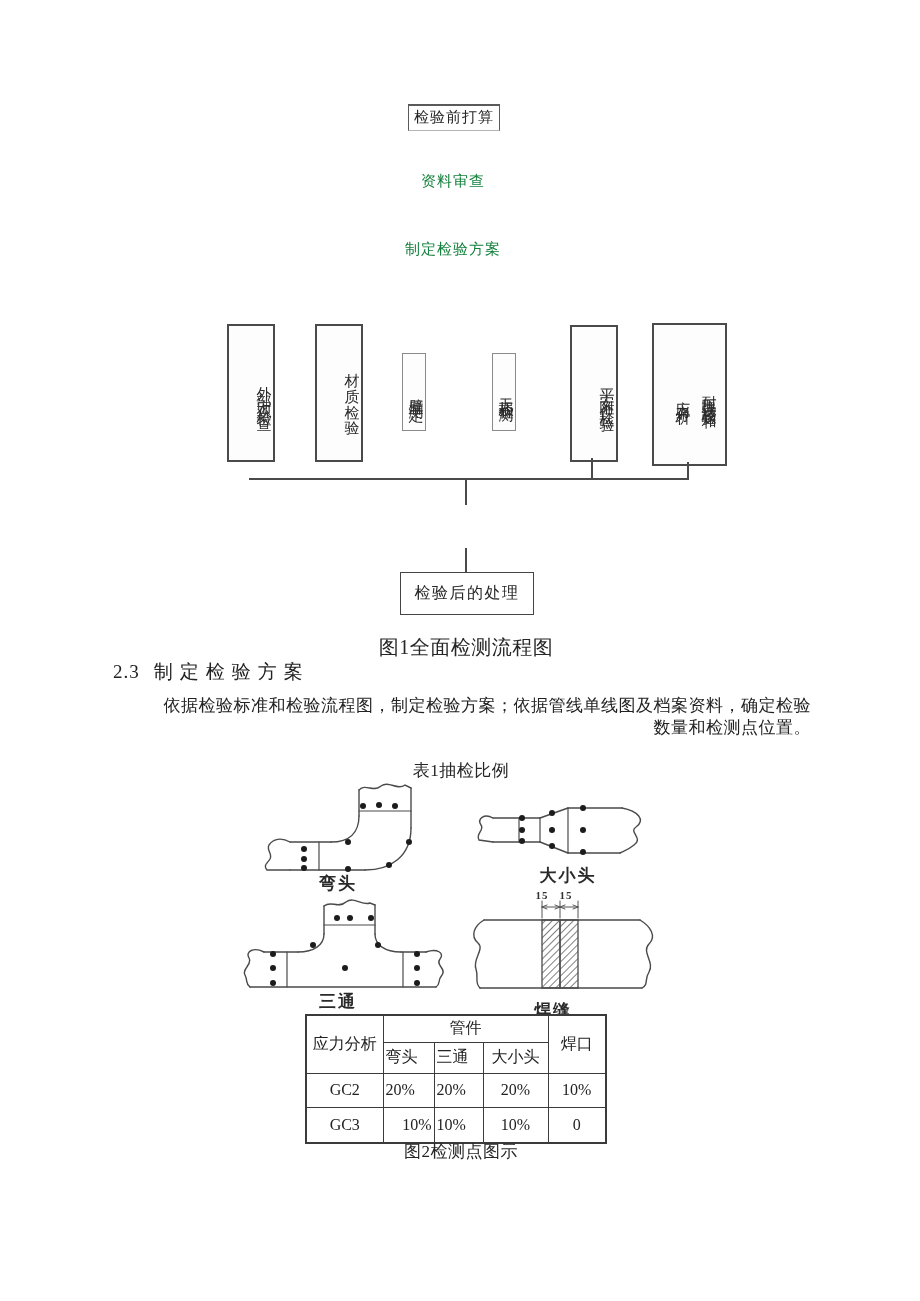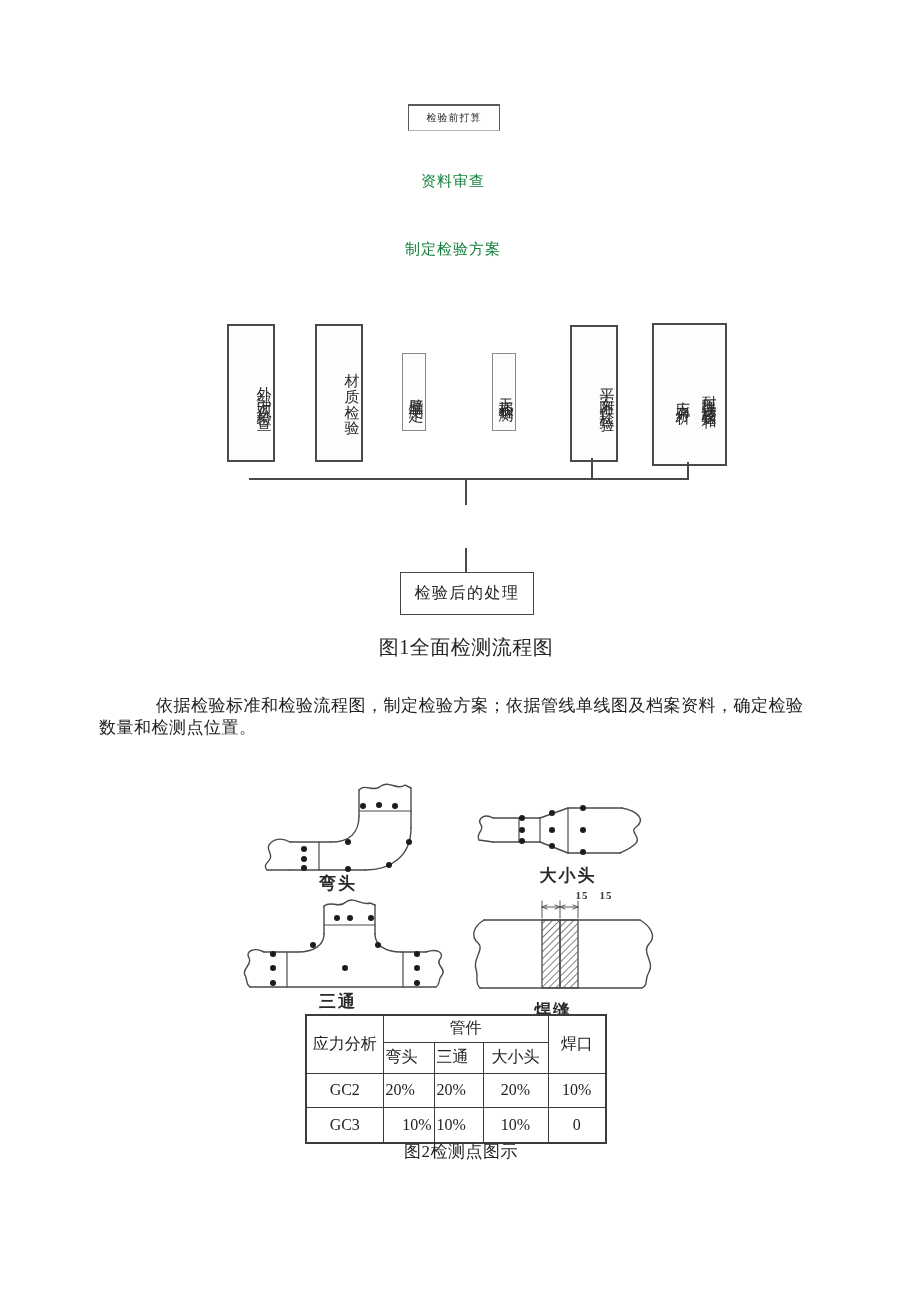--- a/index.html
+++ b/index.html
@@ -6,21 +6,21 @@
   .page{
     position:relative;width:920px;height:1301px;background:#ffffff;
     font-family:"Liberation Serif","DejaVu Serif",serif;color:#222;
     overflow:hidden;
   }
   .abs{position:absolute;}
   .ctr{text-align:center;}
   
   .flow-step{font-size:15px;letter-spacing:1px;color:#15803d;white-space:nowrap;}
   .flow-topbox{
-    font-size:10px;letter-spacing:1px;color:#262626;
+    font-size:15px;letter-spacing:1px;color:#262626;
     border-top:2px solid #5a5a5a;border-left:1.5px solid #5a5a5a;
     border-right:1.5px solid #5a5a5a;border-bottom:1px solid #b5b5b5;
     line-height:23px;
   }
   
   .vbox{
     writing-mode:vertical-rl;text-orientation:upright;
     font-size:15px;color:#2a2a2a;text-align:center;
     border:2px solid #4a4a4a;background:#fdfdfd;
   }
@@ -39,31 +39,31 @@
     font-size:17px;letter-spacing:1.5px;white-space:nowrap;background:#fff;
   }
   .caption{font-size:20px;letter-spacing:0.5px;color:#262626;white-space:nowrap;}
   .caption2{font-size:17px;letter-spacing:0.5px;color:#262626;white-space:nowrap;}
   
   .heading{font-size:19px;color:#222;white-space:nowrap;}
   .heading .num{letter-spacing:1px;margin-right:14px;}
   .heading .ttl{letter-spacing:7px;}
   .para{
     font-size:17px;line-height:22px;letter-spacing:0.5px;color:#222;
-    text-indent:57px;text-align:left;
+    text-indent:57px;text-align:right;
   }
   .tbl-title{font-size:17px;letter-spacing:0.5px;color:#262626;white-space:nowrap;}
   
   .diag path,.diag line{fill:none;stroke:#4a4a4a;stroke-width:1.4;stroke-linecap:round;}
   .diag .weldline{stroke-width:1.2;}
   .diag .dot{fill:#1c1c1c;stroke:none;}
   .diag .band{fill:url(#hx);stroke:#4a4a4a;stroke-width:1.3;}
   .diag .dim{stroke:#555;stroke-width:1;}
   .dlabel{font-size:17px;font-weight:bold;letter-spacing:2px;color:#2a2a2a;white-space:nowrap;}
-  .dim-num{font-size:11px;font-weight:bold;color:#333;letter-spacing:1px;margin-left:40px;}
+  .dim-num{font-size:11px;font-weight:bold;color:#333;letter-spacing:1px;}
   
   table.spec{border-collapse:collapse;table-layout:fixed;background:#fff;}
   table.spec td{
     border:1.6px solid #3b3b3b;font-size:16px;color:#222;
     padding:0 2px;overflow:hidden;white-space:nowrap;
   }
   table.spec{border:2px solid #3b3b3b;}
   .al{text-align:left;} .ac{text-align:center;} .ar{text-align:right;}
 </style>
 </head>
@@ -97,23 +97,27 @@
   <div class="abs hline" style="left:249px;top:478px;width:440px;"></div>
   <div class="abs vline" style="left:465px;top:480px;height:25px;"></div>
 
 
   <div class="abs vline" style="left:465px;top:548px;height:24px;"></div>
 
   <div class="abs fbox" style="left:400px;top:572px;width:132px;height:41px;font-size:16px;">检验后的处理</div>
 
   <div class="abs caption ctr" style="left:370px;top:634px;width:192px;">图1全面检测流程图</div>
 
+  <div class="abs heading" style="left:113px;top:659px;">
+    <span class="num">2.3</span><span class="ttl">制定检验方案</span>
+  </div>
 
   <div class="abs para" style="left:99px;top:695px;width:712px;">依据检验标准和检验流程图，制定检验方案；依据管线单线图及档案资料，确定检验数量和检测点位置。</div>
 
+  <div class="abs tbl-title ctr" style="left:355px;top:759px;width:212px;">表1抽检比例</div>
 
   <svg class="abs diag" style="left:253px;top:780px;" width="170" height="100" viewBox="0 0 170 100">
     <path d="M37,62 C28,57 20,59 16,65 C13,70 20,74 17,79 C14,84 10,85 14,90 L37,90"></path>
     <path d="M37,62 H78"></path>
     <path d="M37,90 H112"></path>
     <path d="M78,62 C96,62 106,53 106,36"></path>
     <path d="M106,36 V10"></path>
     <path d="M112,90 C138,90 158,76 158,48"></path>
     <path d="M158,48 V8"></path>
     <path d="M106,10 C113,3 120,13 128,6 C136,0 144,11 152,5 L158,8"></path>

